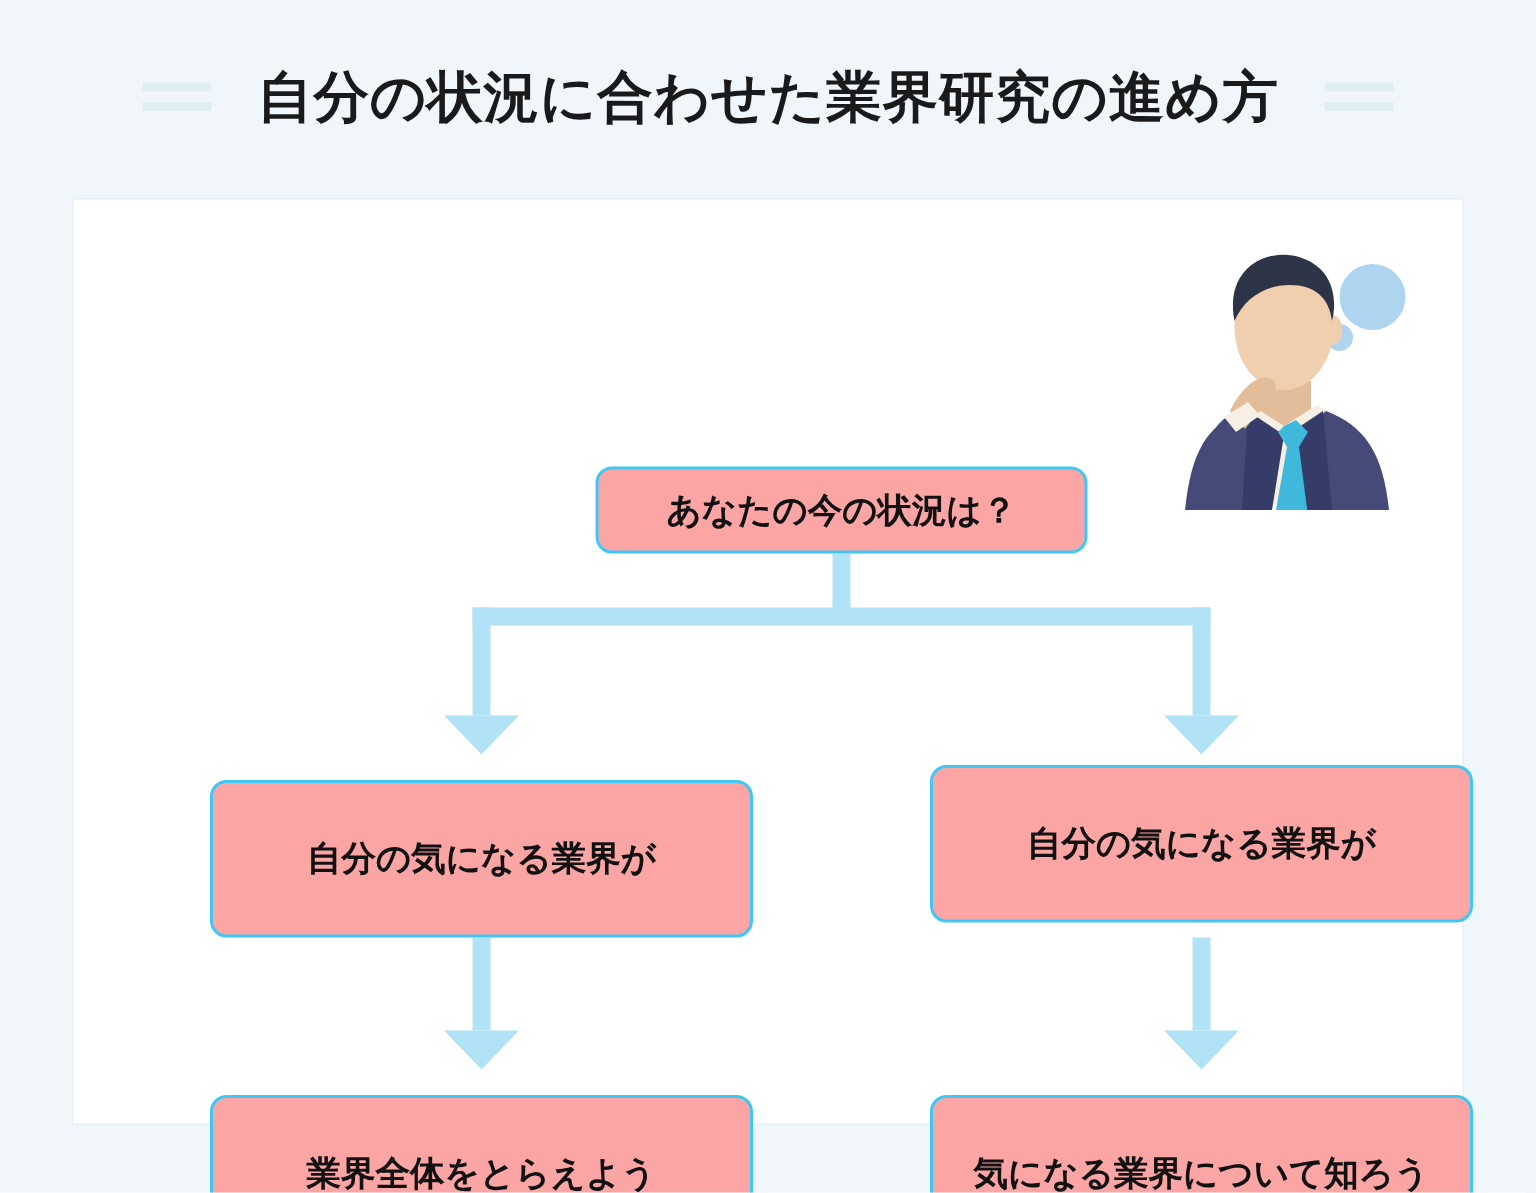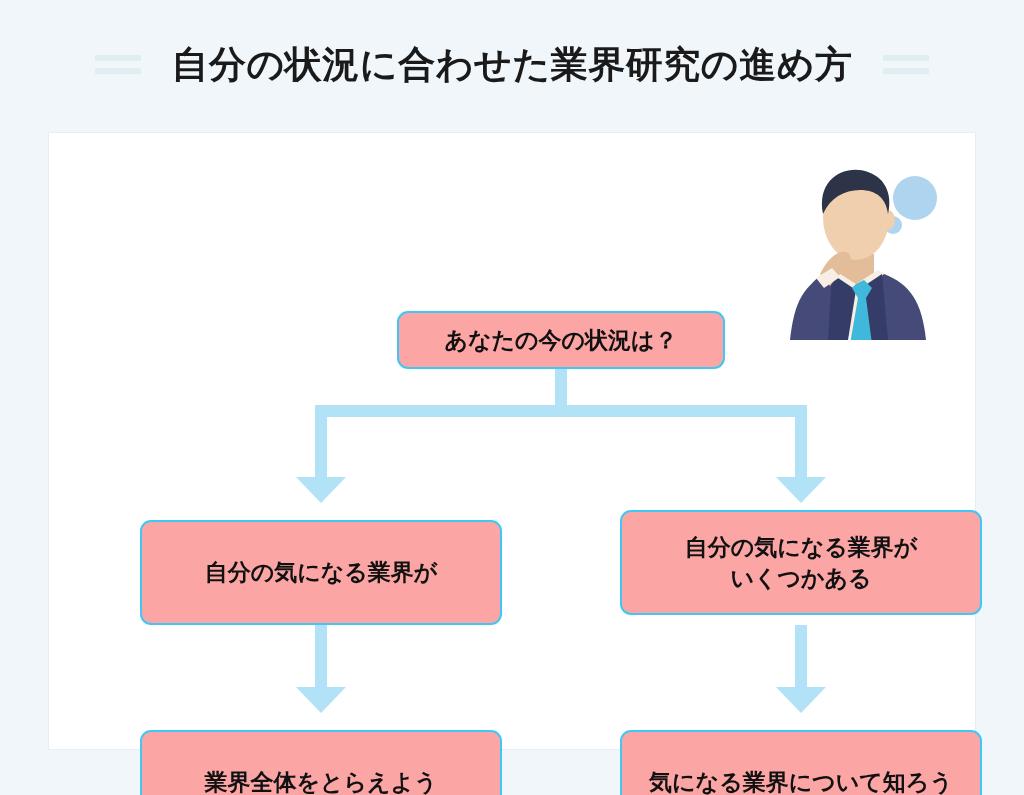--- a/index.html
+++ b/index.html
@@ -236,21 +236,20 @@
 
     <div class="node" id="node-left-mid">
       <div>
         <span class="node-line">自分の気になる業界が</span>
       </div>
     </div>
 
     <div class="node" id="node-right-mid">
       <div>
         <span class="node-line">自分の気になる業界が</span>
-        <span class="node-line">いくつかある</span>
       </div>
     </div>
 
     <div class="node" id="node-left-bottom">
       <div>
         <span class="node-line">業界全体をとらえよう</span>
       </div>
     </div>
 
     <div class="node" id="node-right-bottom">

